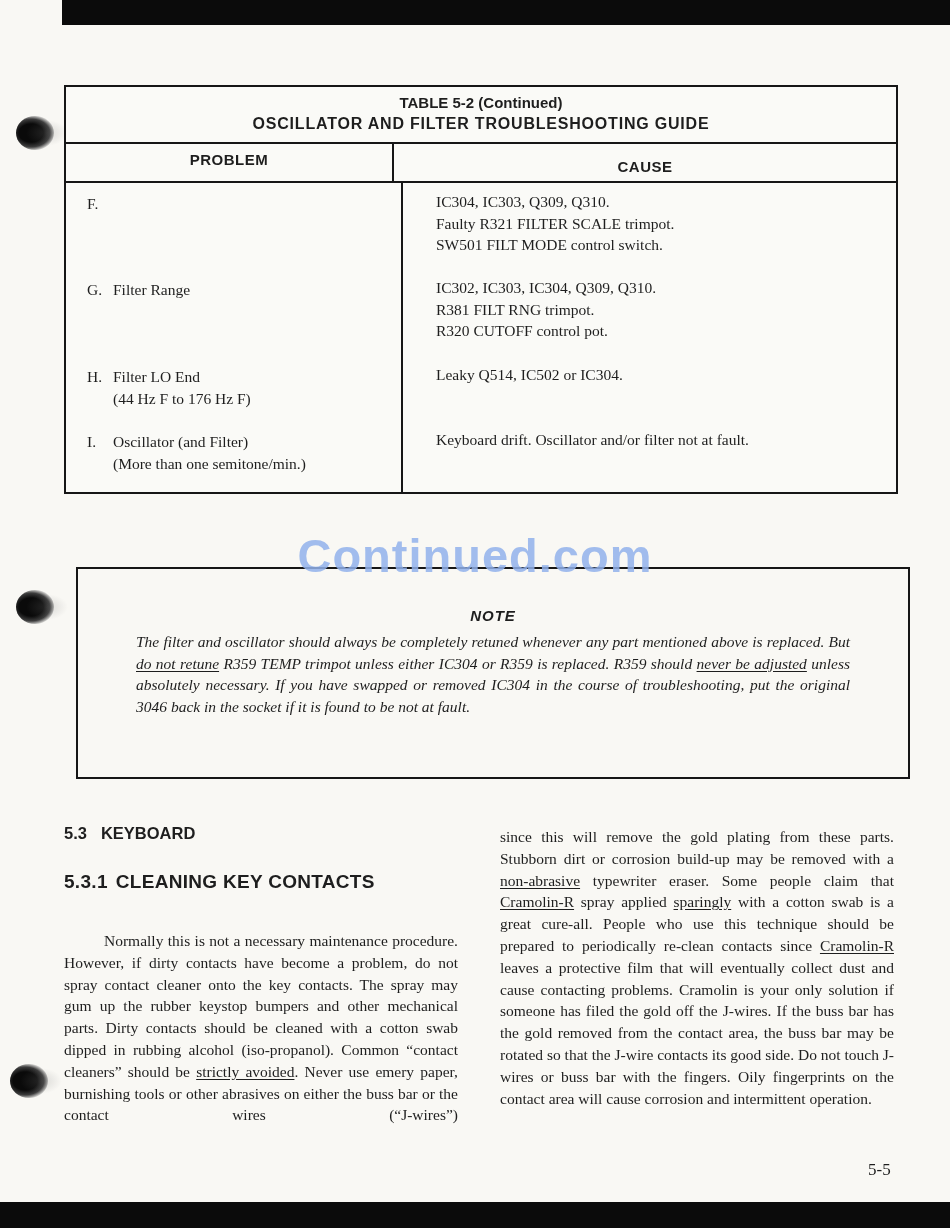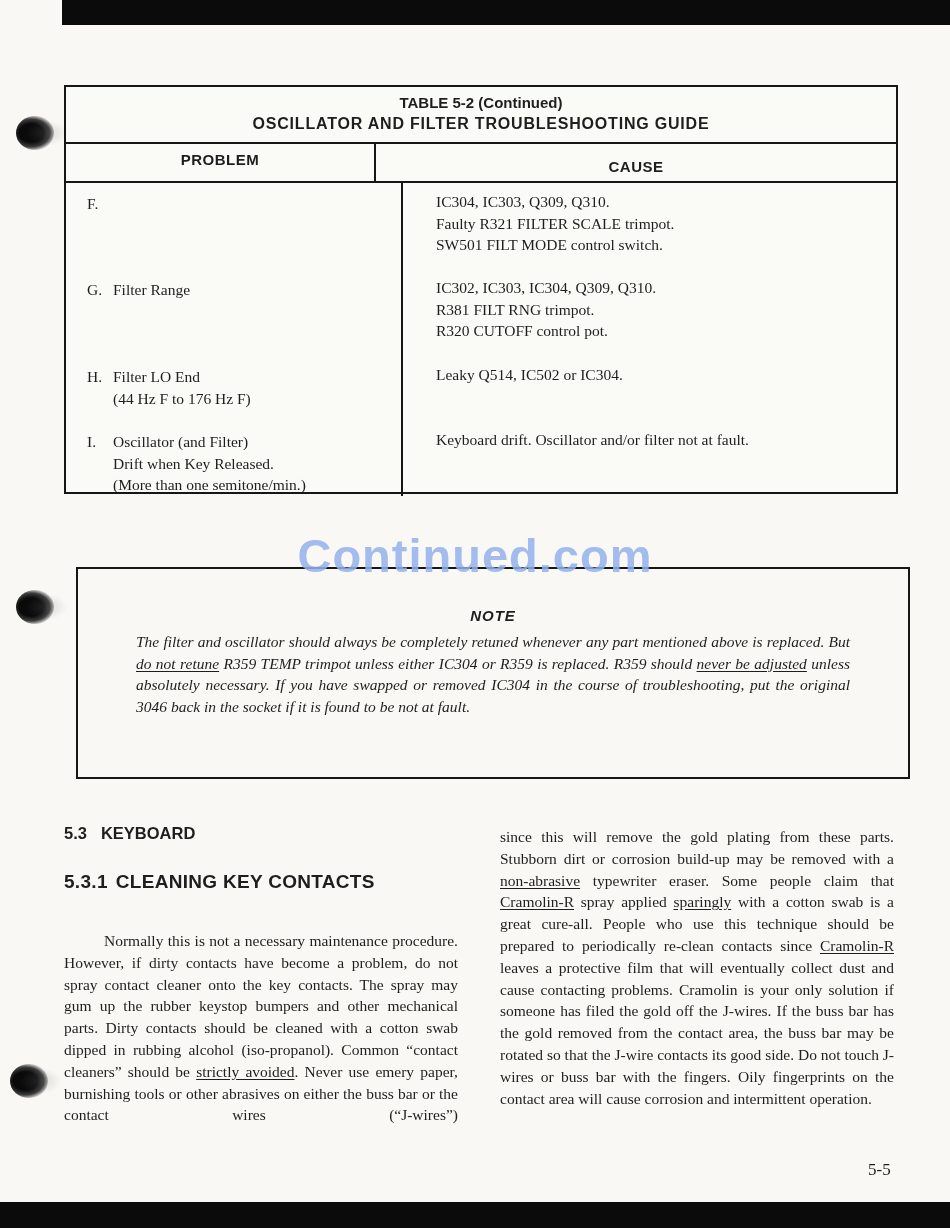--- a/index.html
+++ b/index.html
@@ -35,21 +35,21 @@
     position:absolute; left:64px; top:85px; width:830px; height:405px;
     border:2px solid #161616; background:rgba(255,255,255,.25);
     display:flex; flex-direction:column;
   }
   .t-title { text-align:center; padding:7px 0 9px; border-bottom:2px solid #161616;
     font-family:"Liberation Sans", sans-serif; }
   .t-title .l1 { font-weight:bold; font-size:15px; }
   .t-title .l2 { font-weight:bold; font-size:16px; letter-spacing:.8px; margin-top:4px; }
   .t-head { display:flex; border-bottom:2px solid #161616;
     font-family:"Liberation Sans", sans-serif; font-weight:bold; font-size:15px; }
-  .t-head .hc1 { width:308px; border-right:2px solid #161616; text-align:center; padding:7px 0 6px; letter-spacing:.5px; }
+  .t-head .hc1 { width:308px; border-right:2px solid #161616; text-align:center; padding:7px 9px 6px; letter-spacing:.5px; }
   .t-head .hc2 { flex:1; text-align:center; padding:14px 0 6px; letter-spacing:.5px; }
   .t-body { display:flex; flex-direction:column; flex:1; font-size:15.5px; line-height:21.5px; }
   .t-row { display:flex; }
   .t-row .c1 { width:308px; border-right:2px solid #161616; padding:10px 6px 0 21px; display:flex; }
   .t-row .c2 { flex:1; padding:8px 10px 0 33px; }
   .r0 { height:86px; } .r1 { height:87px; } .r2 { height:65px; } .r3 { flex:1; }
   .plet { width:26px; flex:0 0 26px; }
   .plines { flex:1; }
 
   
@@ -140,21 +140,20 @@
         <div class="c2">
           <div>Leaky Q514, IC502 or IC304.</div>
         </div>
       </div>
 
       <div class="t-row r3">
         <div class="c1">
           <span class="plet">I.</span>
           <div class="plines">
             <div>Oscillator (and Filter)</div>
-            <div>Drift when Key Released.</div>
             <div>(More than one semitone/min.)</div>
           </div>
         </div>
         <div class="c2">
           <div>Keyboard drift. Oscillator and/or filter not at fault.</div>
         </div>
       </div>
 
     </div>
   </div>

